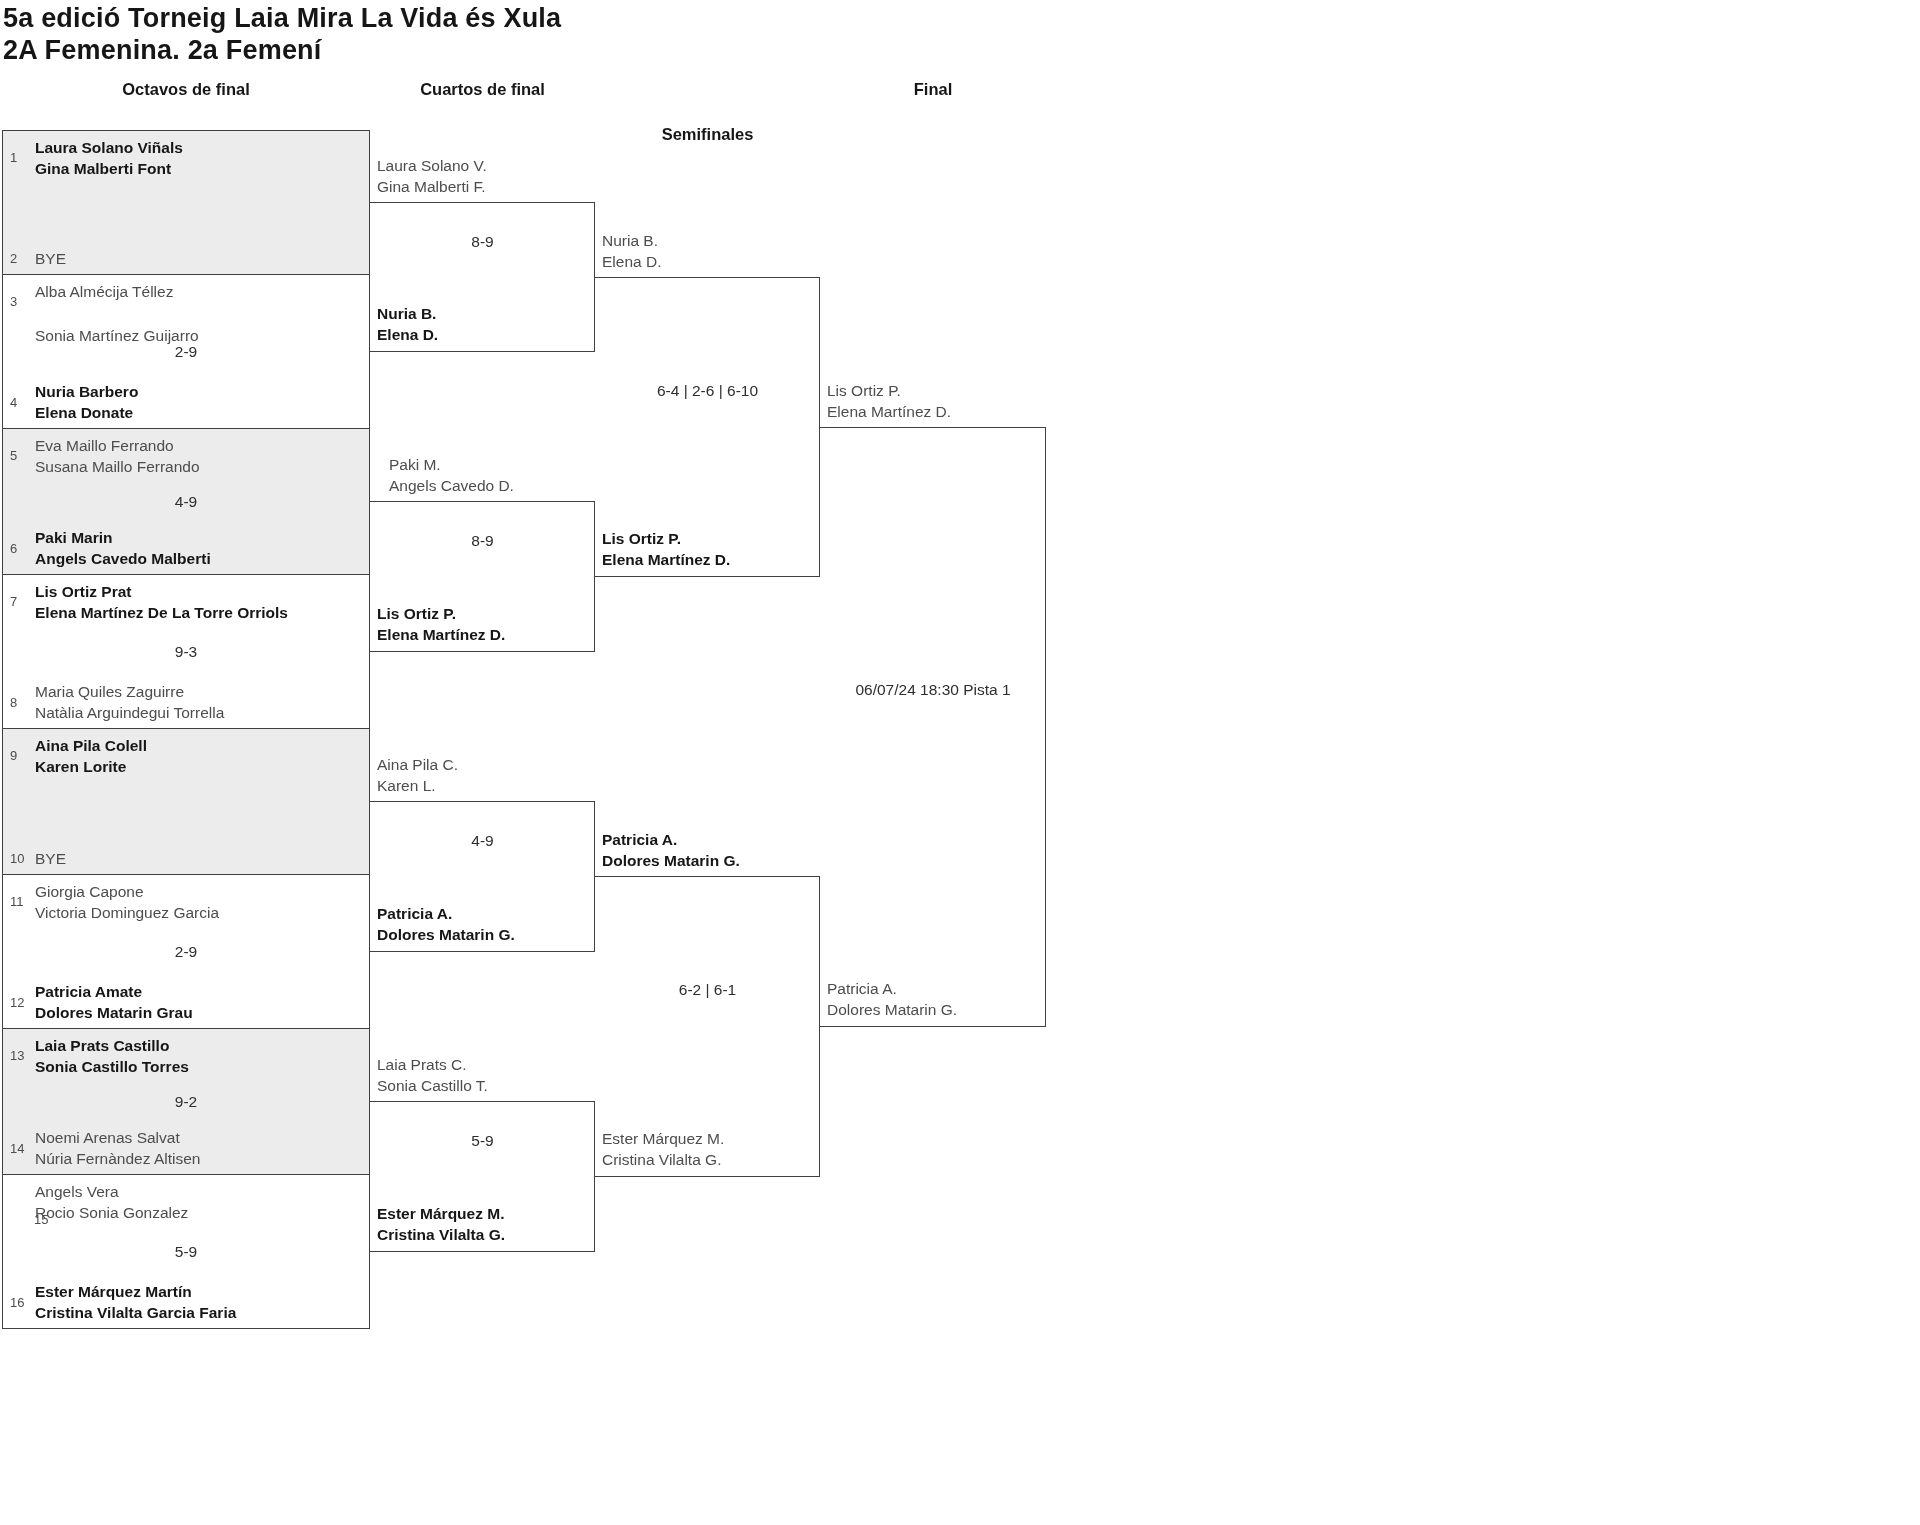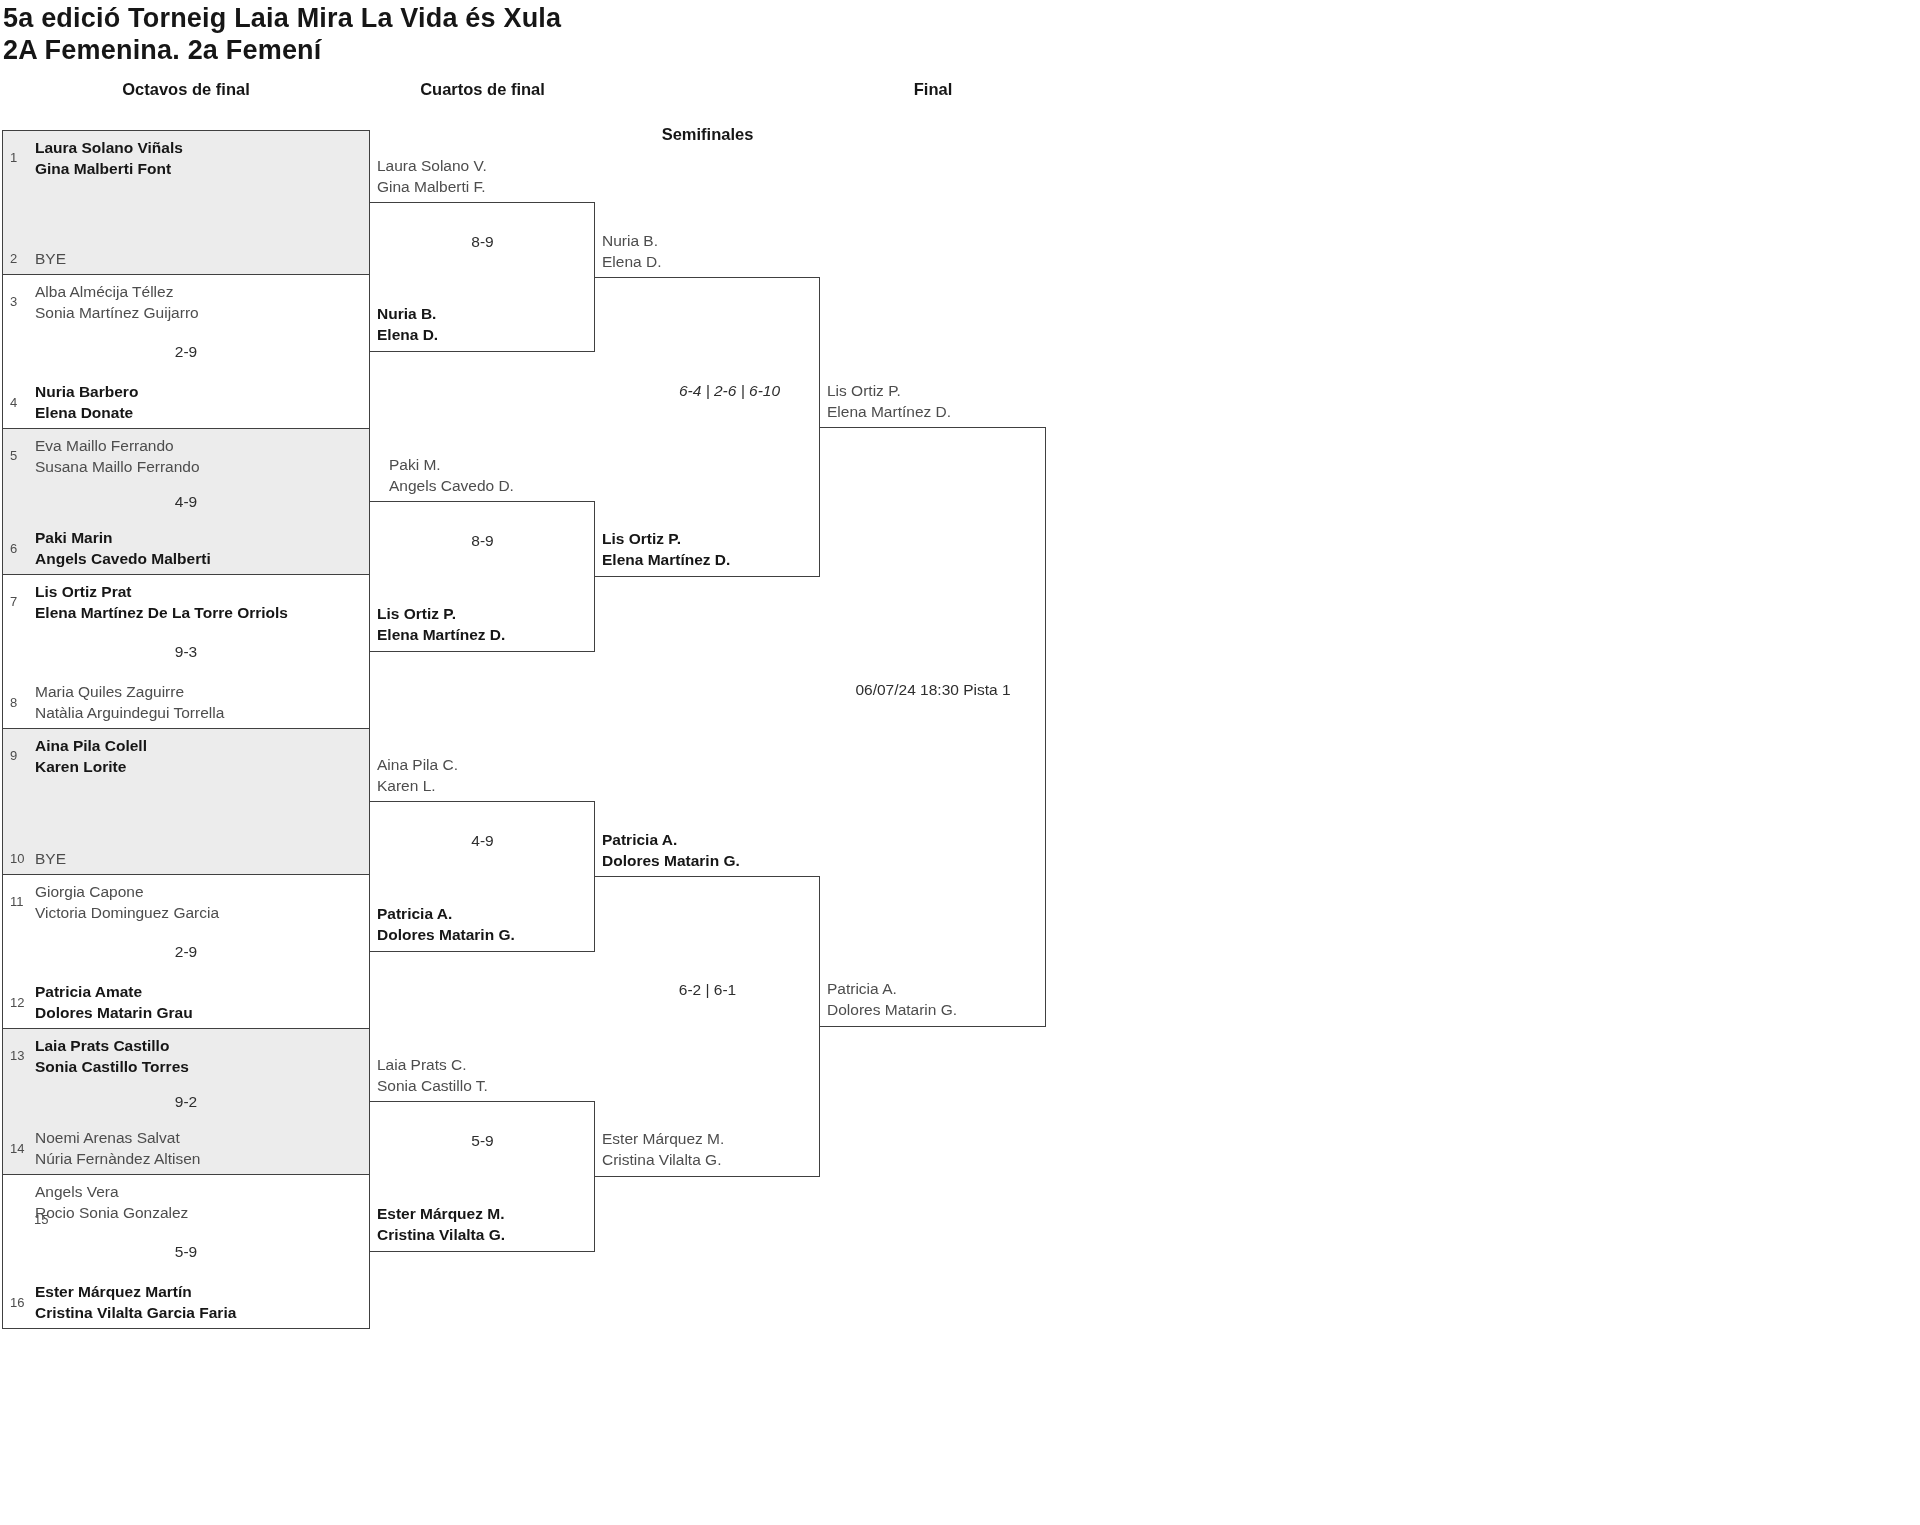--- a/index.html
+++ b/index.html
@@ -42,21 +42,21 @@
         </div>
         <div class="abs seed" style="left: 7px; top: 120px; width: 22px;">2</div>
         <div class="abs los" style="left: 32px; top: 117px;">
           <div class="abs nm los" style="position: static;">BYE</div>
         </div>
       </div>
       <div class="abs block" style="left: 2px; top: 274px; width: 368px; height: 155px;">
         <div class="abs seed" style="left: 7px; top: 19px; width: 22px;">3</div>
         <div class="abs los" style="left: 32px; top: 6px;">
           <div class="abs nm los" style="position: static;">Alba Almécija Téllez</div>
-          <div class="abs nm los" style="position: static;">Sonia Martínez Guijarro</div>
+          <div class="abs nm los" style="position: static; margin-top: 23px;">Sonia Martínez Guijarro</div>
         </div>
         <div class="abs score" style="left: 0px; top: 67px; width: 100%;">2-9</div>
         <div class="abs seed" style="left: 7px; top: 120px; width: 22px;">4</div>
         <div class="abs win" style="left: 32px; top: 106px;">
           <div class="abs nm win" style="position: static;">Nuria Barbero</div>
           <div class="abs nm win" style="position: static;">Elena Donate</div>
         </div>
       </div>
       <div class="abs block shaded" style="left: 2px; top: 428px; width: 368px; height: 147px;">
         <div class="abs seed" style="left: 7px; top: 19px; width: 22px;">5</div>
@@ -172,21 +172,21 @@
       <div class="abs score" style="left: 370px; top: 1131px; width: 225px;">5-9</div>
       <div class="abs win" style="left: 377px; top: 1203px;">
         <div class="abs nm win" style="position: static;">Ester Márquez M.</div>
         <div class="abs nm win" style="position: static;">Cristina Vilalta G.</div>
       </div>
       <div class="abs box" style="left: 595px; top: 277px; width: 225px; height: 300px;"></div>
       <div class="abs los" style="left: 602px; top: 230px;">
         <div class="abs nm los" style="position: static;">Nuria B.</div>
         <div class="abs nm los" style="position: static;">Elena D.</div>
       </div>
-      <div class="abs score" style="left: 617px; top: 381px; width: 225px; font-style: italic;">6-4 | 2-6 | 6-10</div>
+      <div class="abs score" style="left: 595px; top: 381px; width: 225px;">6-4 | 2-6 | 6-10</div>
       <div class="abs win" style="left: 602px; top: 528px;">
         <div class="abs nm win" style="position: static;">Lis Ortiz P.</div>
         <div class="abs nm win" style="position: static;">Elena Martínez D.</div>
       </div>
       <div class="abs box" style="left: 595px; top: 876px; width: 225px; height: 301px;"></div>
       <div class="abs win" style="left: 602px; top: 829px;">
         <div class="abs nm win" style="position: static;">Patricia A.</div>
         <div class="abs nm win" style="position: static;">Dolores Matarin G.</div>
       </div>
       <div class="abs score" style="left: 595px; top: 980px; width: 225px;">6-2 | 6-1</div>

